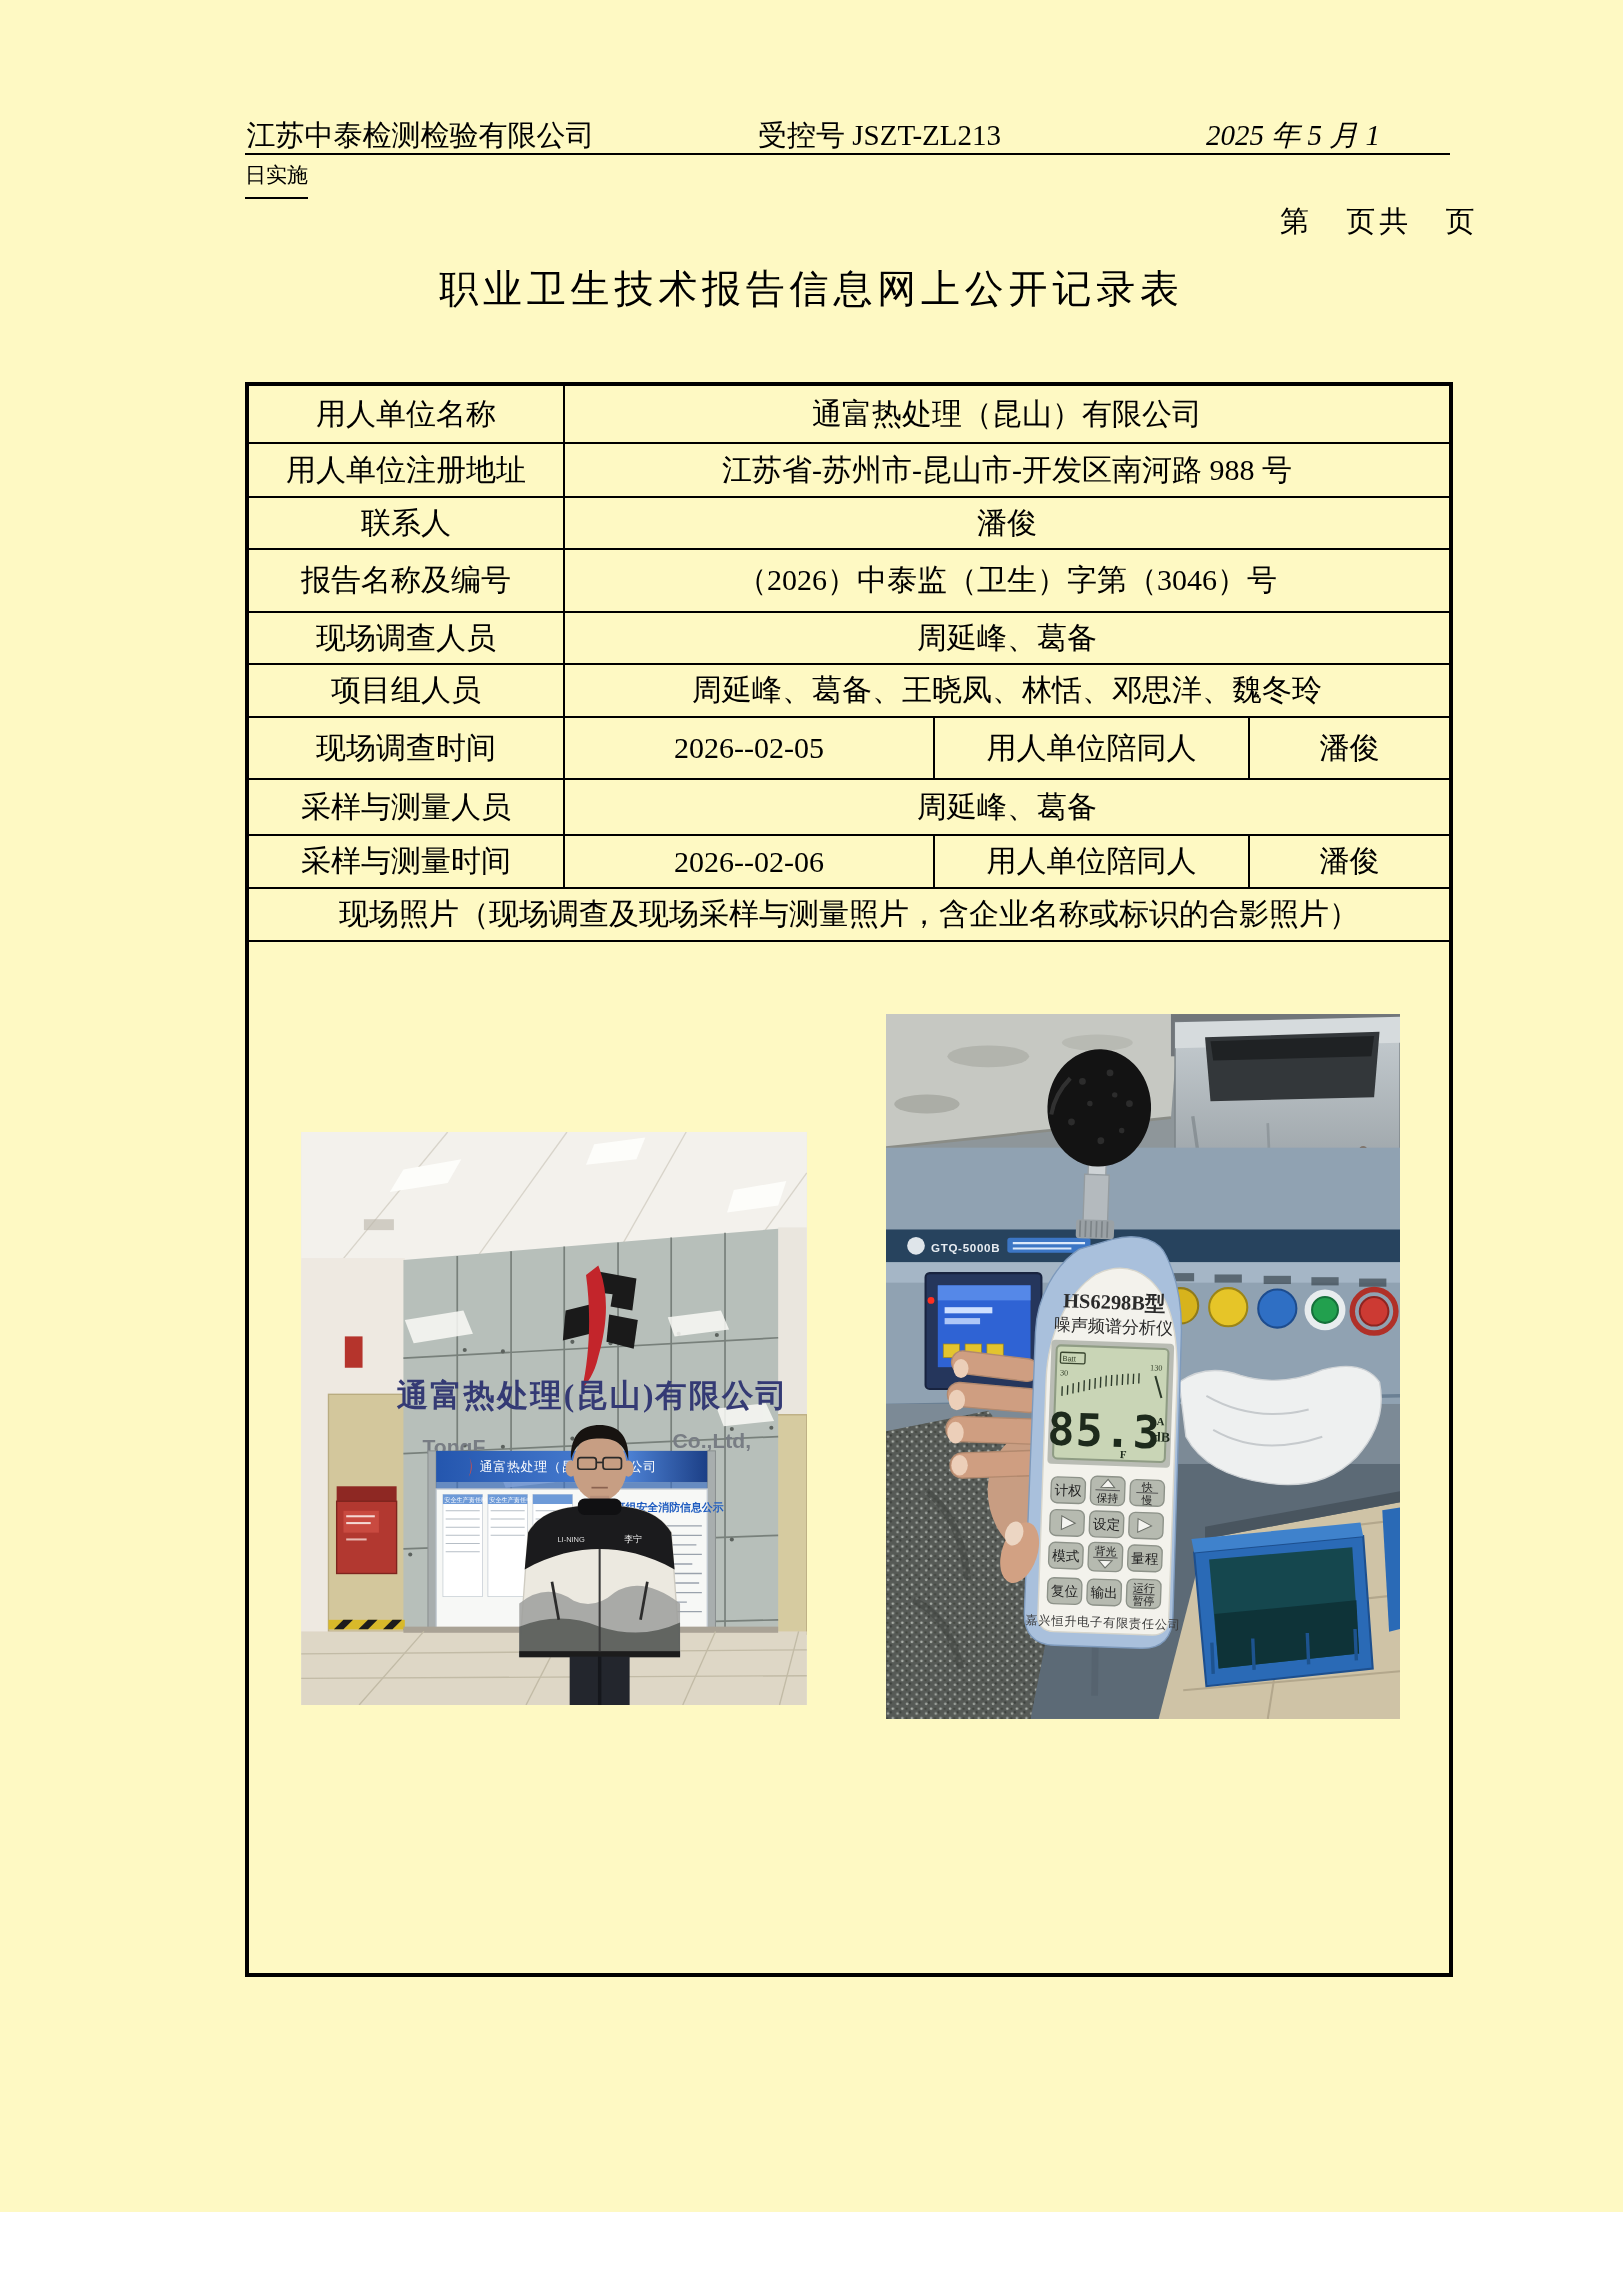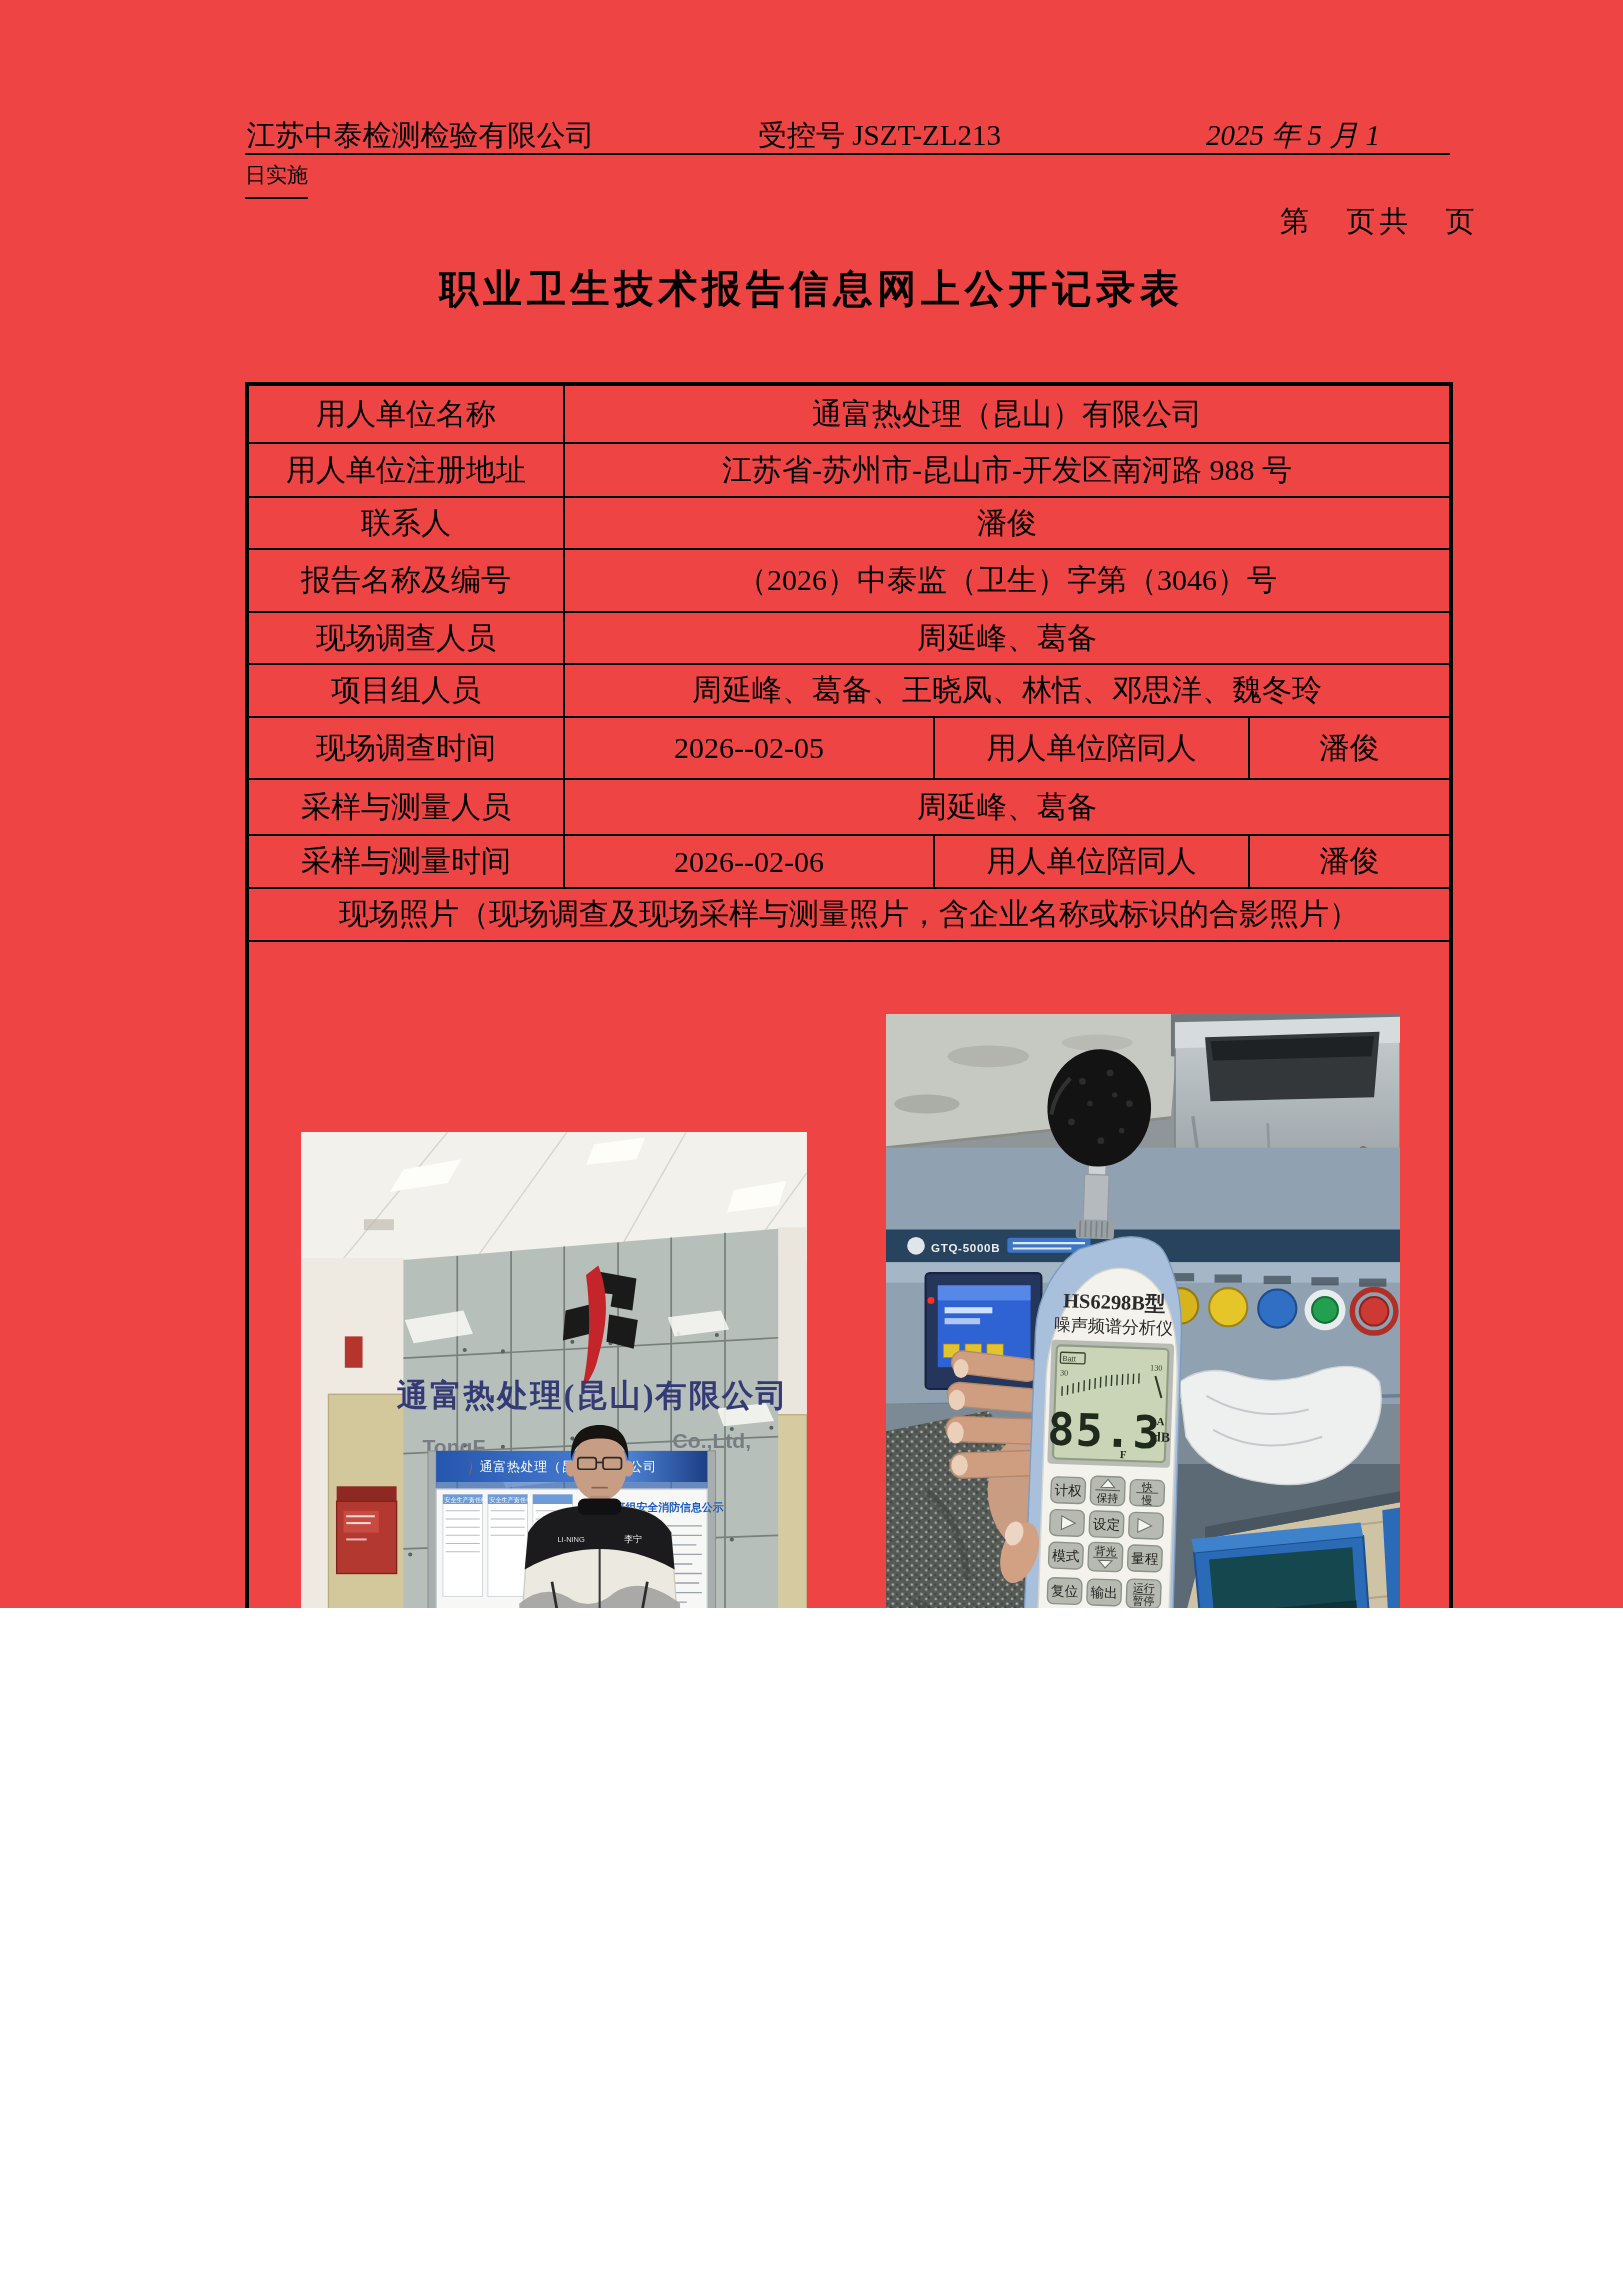--- a/index.html
+++ b/index.html
@@ -1,28 +1,28 @@
 <!DOCTYPE html>
 <html style="font-size:11px"><head>
 <meta charset="utf-8">
 <style>
   html,body{margin:0;padding:0;background:#ffffff;}
-  .page{position:relative;width:1623px;height:1608px;background:#ef4444;overflow:hidden;
+  .page{position:relative;width:1623px;height:2212px;background:#fef9c3;overflow:hidden;
         font-family:"Liberation Serif","DejaVu Serif",serif;color:#000;}
   .hdr-line1{position:absolute;left:245px;top:120px;width:1205px;height:33px;
              border-bottom:2.7px solid #000;font-size:29px;line-height:31px;}
   .hdr-line1 span{position:absolute;top:0;white-space:nowrap;}
   .hdr-company{left:1.4px;}
   .hdr-control{left:513px;}
   .hdr-date{left:961px;font-style:italic;}
   .hdr-line2{position:absolute;left:245px;top:160px;font-size:21px;line-height:31px;
              border-bottom:2.7px solid #000;padding-bottom:6px;white-space:nowrap;}
   .hdr-page{position:absolute;left:1280px;top:202px;font-size:29px;letter-spacing:4.1px;white-space:nowrap;}
   .doc-title{position:absolute;left:0;top:262px;width:100%;text-align:center;
-             font-family:"Liberation Sans","DejaVu Sans",sans-serif;font-weight:bold;
+             font-family:"Liberation Sans","DejaVu Sans",sans-serif;font-weight:normal;
              font-size:39px;letter-spacing:4.8px;}
   table.form{position:absolute;left:245px;top:382px;width:1205px;table-layout:fixed;
              border-collapse:collapse;border:4.8px solid #000;}
   table.form td{border:2px solid #000;text-align:center;vertical-align:middle;
                 font-size:30px;padding:0;overflow:hidden;}
   td.photocell{vertical-align:top;position:relative;}
   .ph{position:absolute;}
   svg text{font-family:"Liberation Serif","DejaVu Serif",serif;}
   .svg-sans{font-family:"Liberation Sans","DejaVu Sans",sans-serif;}
   .seg{font-family:"DejaVu Sans Mono",monospace;font-weight:bold;}

